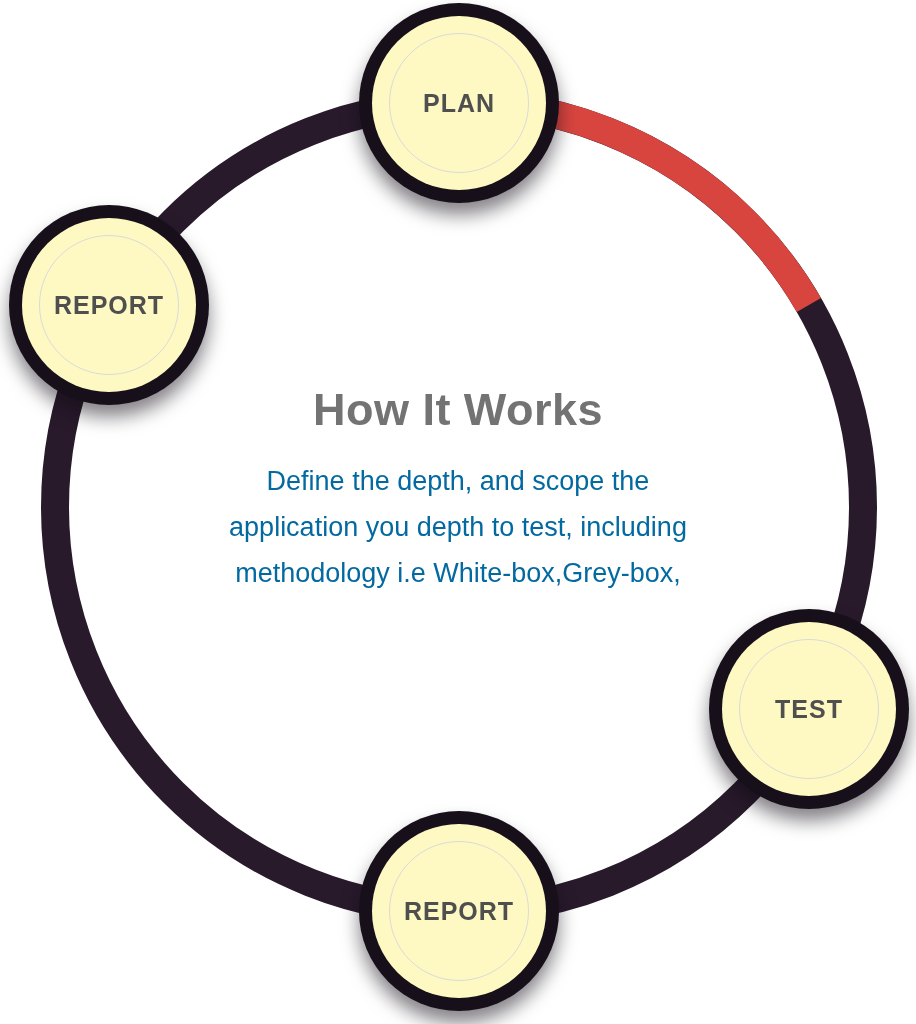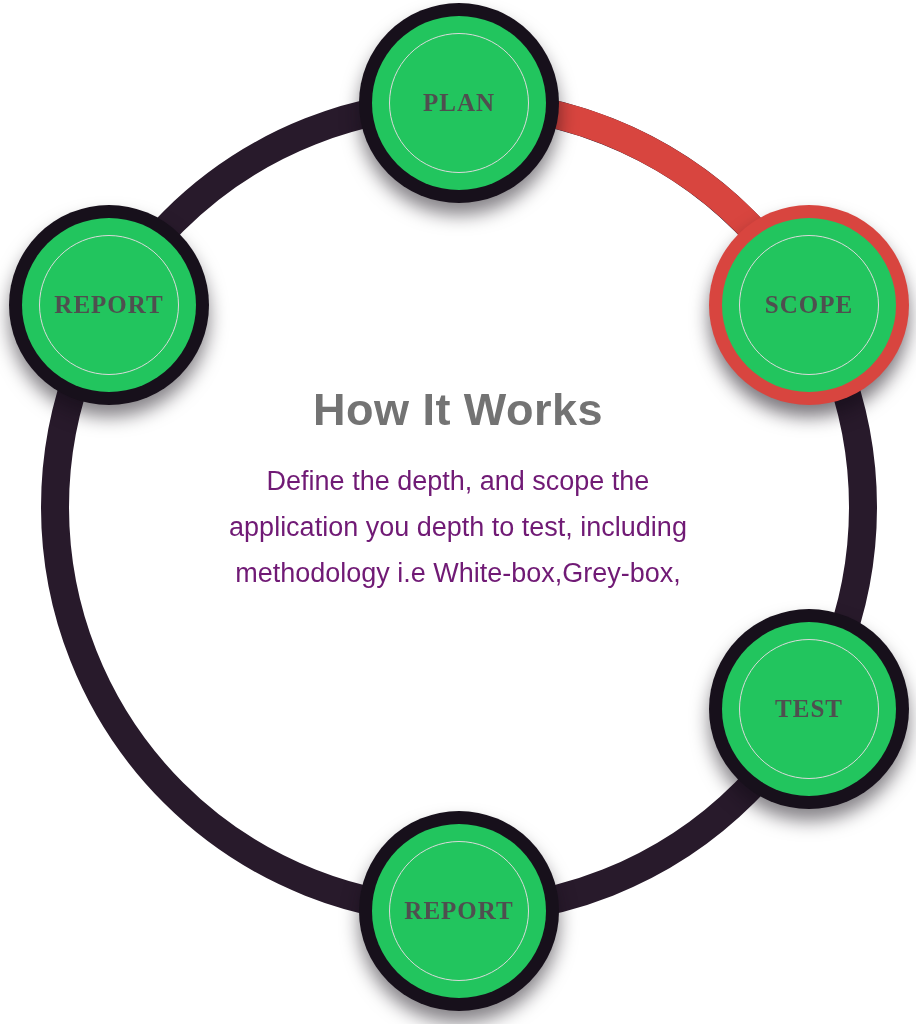--- a/index.html
+++ b/index.html
@@ -17,22 +17,22 @@
     position: absolute;
     width: 200px; height: 200px;
     border-radius: 50%;
     background: #17101b;
     box-shadow: 0 12px 18px rgba(16,9,20,0.50);
   }
   .node.active { background: #d8453f; box-shadow: 0 12px 18px rgba(16,9,20,0.55); }
   .node-white {
     position: absolute; inset: 13px;
     border-radius: 50%;
-    background: #22c55e;
-    display: flex; align-items: center; justify-content: center; font-family: Liberation Serif, serif;
+    background: #fef9c3;
+    display: flex; align-items: center; justify-content: center;
   }
   .node-innerring {
     position: absolute; inset: 17px;
     border-radius: 50%;
     border: 1px solid #dadada;
     display: flex; align-items: center; justify-content: center;
   }
   .node-label {
     font-size: 25px;
     font-weight: 700;
@@ -60,21 +60,21 @@
     font-size: 45px;
     font-weight: 700;
     letter-spacing: 0.5px;
     color: #737373;
   }
   .center-text p {
     margin: 0;
     font-size: 27px;
     line-height: 46px;
     font-weight: 400;
-    color: #701a75;
+    color: #0369a1;
   }
   .center-text p span { display: block; }
 </style>
 </head>
 <body>
 
 <div class="stage">
 
   <svg class="ring" viewBox="0 0 916 1024" aria-hidden="true">
     <circle cx="459" cy="507" r="404" fill="none" stroke="#281a2b" stroke-width="28"></circle>
@@ -82,27 +82,20 @@
   </svg>
 
   <div class="node pos-plan">
     <div class="node-white">
       <div class="node-innerring">
         <span class="node-label">PLAN</span>
       </div>
     </div>
   </div>
 
-  <div class="node active pos-scope">
-    <div class="node-white">
-      <div class="node-innerring">
-        <span class="node-label">SCOPE</span>
-      </div>
-    </div>
-  </div>
 
   <div class="node pos-test">
     <div class="node-white">
       <div class="node-innerring">
         <span class="node-label">TEST</span>
       </div>
     </div>
   </div>
 
   <div class="node pos-report">

